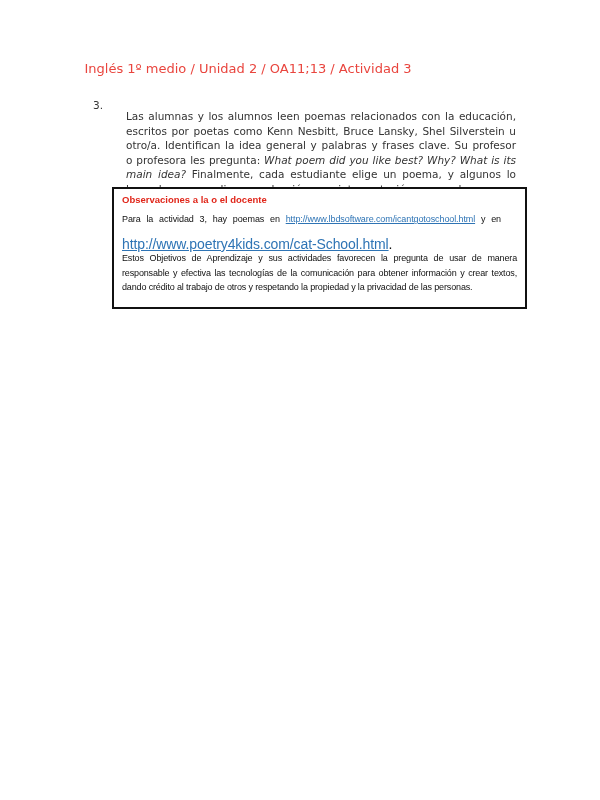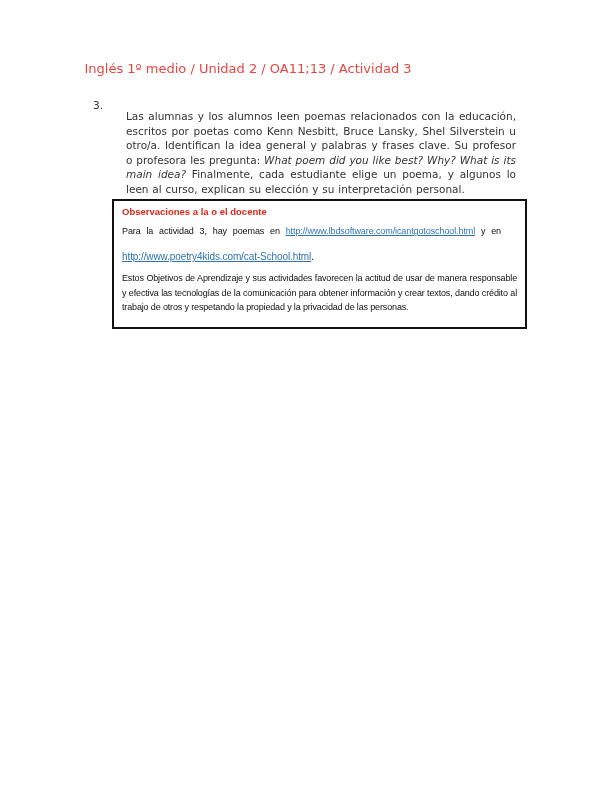--- a/index.html
+++ b/index.html
@@ -50,21 +50,21 @@
     line-height: 14.5px;
     text-align: justify;
     color: #333333;
     word-spacing: 0.5px;
   }
   .activity .activity-text em {
     font-style: italic;
   }
   .note-box {
     position: absolute;
-    top: 199px;
+    top: 187px;
     left: 112px;
     width: 415px;
     box-sizing: border-box;
     border: 2px solid #111111;
     padding: 4px 8px 12px 8px;
     background: #ffffff;
     font-family: "Liberation Sans", sans-serif;
     color: #111111;
   }
   .note-heading {
@@ -76,23 +76,23 @@
   }
   .note-line1 {
     font-size: 9px;
     line-height: 13px;
     margin: 0 16px 12px 0;
     letter-spacing: -0.1px;
     text-align: justify;
     text-align-last: justify;
   }
   .note-line2 {
-    font-size: 10px;
+    font-size: 14px;
     line-height: 13px;
-    margin: 0 0 8px 0;
+    margin: 0 0 0 0;
     letter-spacing: -0.1px;
   }
   .note-objectives {
     margin: 0;
     font-size: 9px;
     line-height: 14.5px;
     letter-spacing: -0.15px;
     text-align: justify;
     color: #111111;
   }
@@ -114,16 +114,16 @@
     <p class="activity-text"><span>Las alumnas y los alumnos leen poemas relacionados con la educación, escritos por poetas como Kenn Nesbitt, Bruce Lansky, Shel Silverstein u otro/a. Identifican la idea general y palabras y frases clave. Su profesor o profesora les pregunta: </span><em>What poem did you like best? Why? What is its main idea?</em><span> Finalmente, cada estudiante elige un poema, y algunos lo leen al curso, explican su elección y su interpretación personal.</span></p>
   </div>
 
   <div class="note-box">
     <div class="note-heading">Observaciones a la o el docente</div>
 
     <div class="note-line1"><span>Para la actividad 3, hay poemas en </span><a class="doc-link">http://www.lbdsoftware.com/icantgotoschool.html</a><span> y en</span></div>
 
     <div class="note-line2"><a class="doc-link">http://www.poetry4kids.com/cat-School.html</a><span>.</span></div>
 
-    <p class="note-objectives">Estos Objetivos de Aprendizaje y sus actividades favorecen la actitud de usar de manera responsable y efectiva las tecnologías de la comunicación para obtener información y crear textos, dando crédito al trabajo de otros y respetando la propiedad y la privacidad de las personas.</p>
+    <p class="note-objectives">Estos Objetivos de Aprendizaje y sus actividades favorecen la pregunta de usar de manera responsable y efectiva las tecnologías de la comunicación para obtener información y crear textos, dando crédito al trabajo de otros y respetando la propiedad y la privacidad de las personas.</p>
   </div>
 
 </div>
 
 </body></html>

